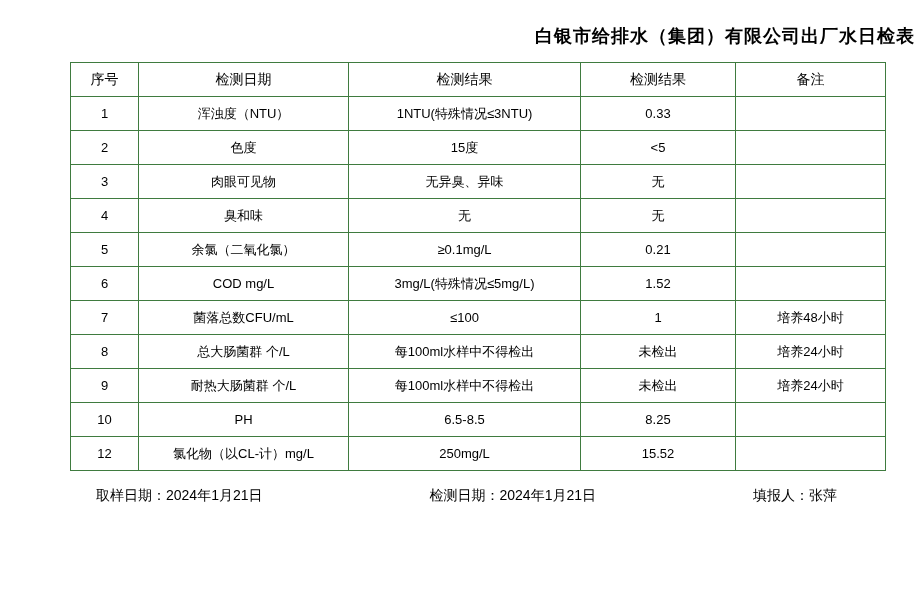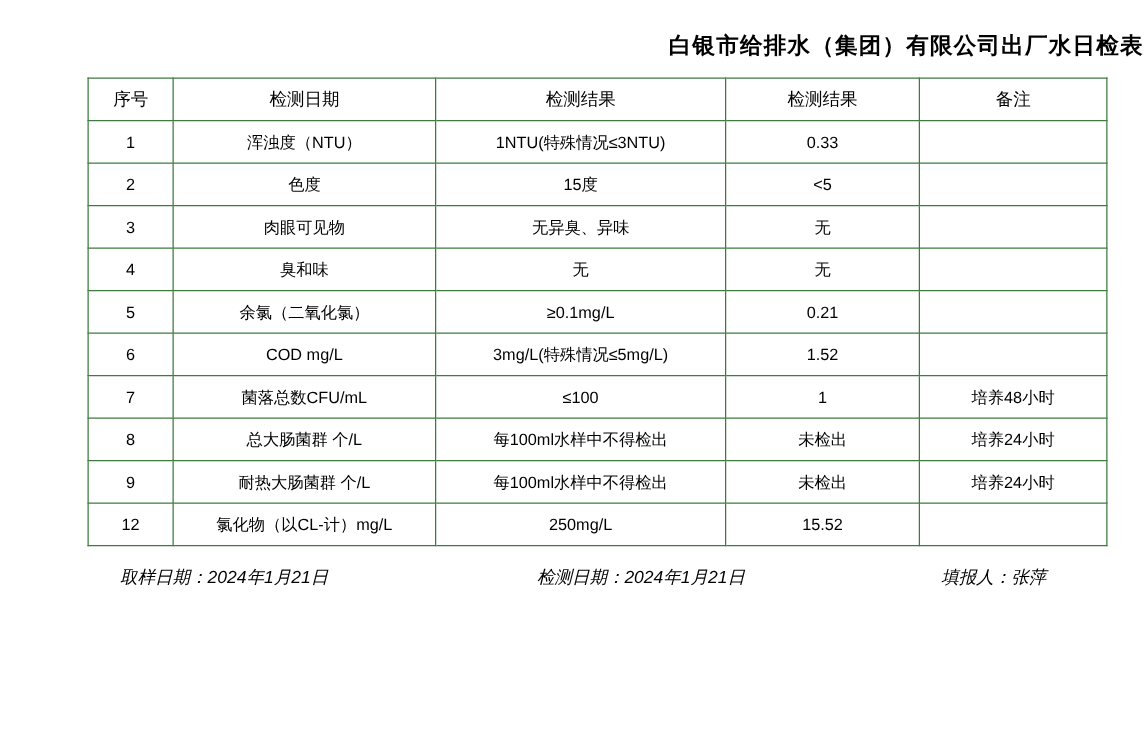--- a/index.html
+++ b/index.html
@@ -63,21 +63,20 @@
   .cell-limit { font-size: 12.5px; }
   .cell-result { font-size: 13px; }
   .cell-remark { font-size: 13px; }
 
   .footer {
     display: flex;
     padding: 16px 78px 0 78px;
     font-size: 14px;
     justify-content: space-between;
     align-items: center;
-    font-style: italic;
   }
   .footer div {
     white-space: nowrap;
   }
   .footer .f1 { margin-left: 18px; }
   .footer .f2 { margin-left: 10px; text-align: center; }
   .footer .f3 { }
 </style>
 </head>
 <body>
@@ -162,20 +161,27 @@
           <td class="cell-remark">培养24小时</td>
         </tr>
         <tr>
           <td class="cell-num">9</td>
           <td class="cell-item">耐热大肠菌群 个/L</td>
           <td class="cell-limit">每100ml水样中不得检出</td>
           <td class="cell-result">未检出</td>
           <td class="cell-remark">培养24小时</td>
         </tr>
         <tr>
+          <td class="cell-num">10</td>
+          <td class="cell-item">PH</td>
+          <td class="cell-limit">6.5-8.5</td>
+          <td class="cell-result">8.25</td>
+          <td class="cell-remark"></td>
+        </tr>
+        <tr>
           <td class="cell-num">12</td>
           <td class="cell-item">氯化物（以CL-计）mg/L</td>
           <td class="cell-limit">250mg/L</td>
           <td class="cell-result">15.52</td>
           <td class="cell-remark"></td>
         </tr>
       </tbody>
     </table>
   </div>
 

